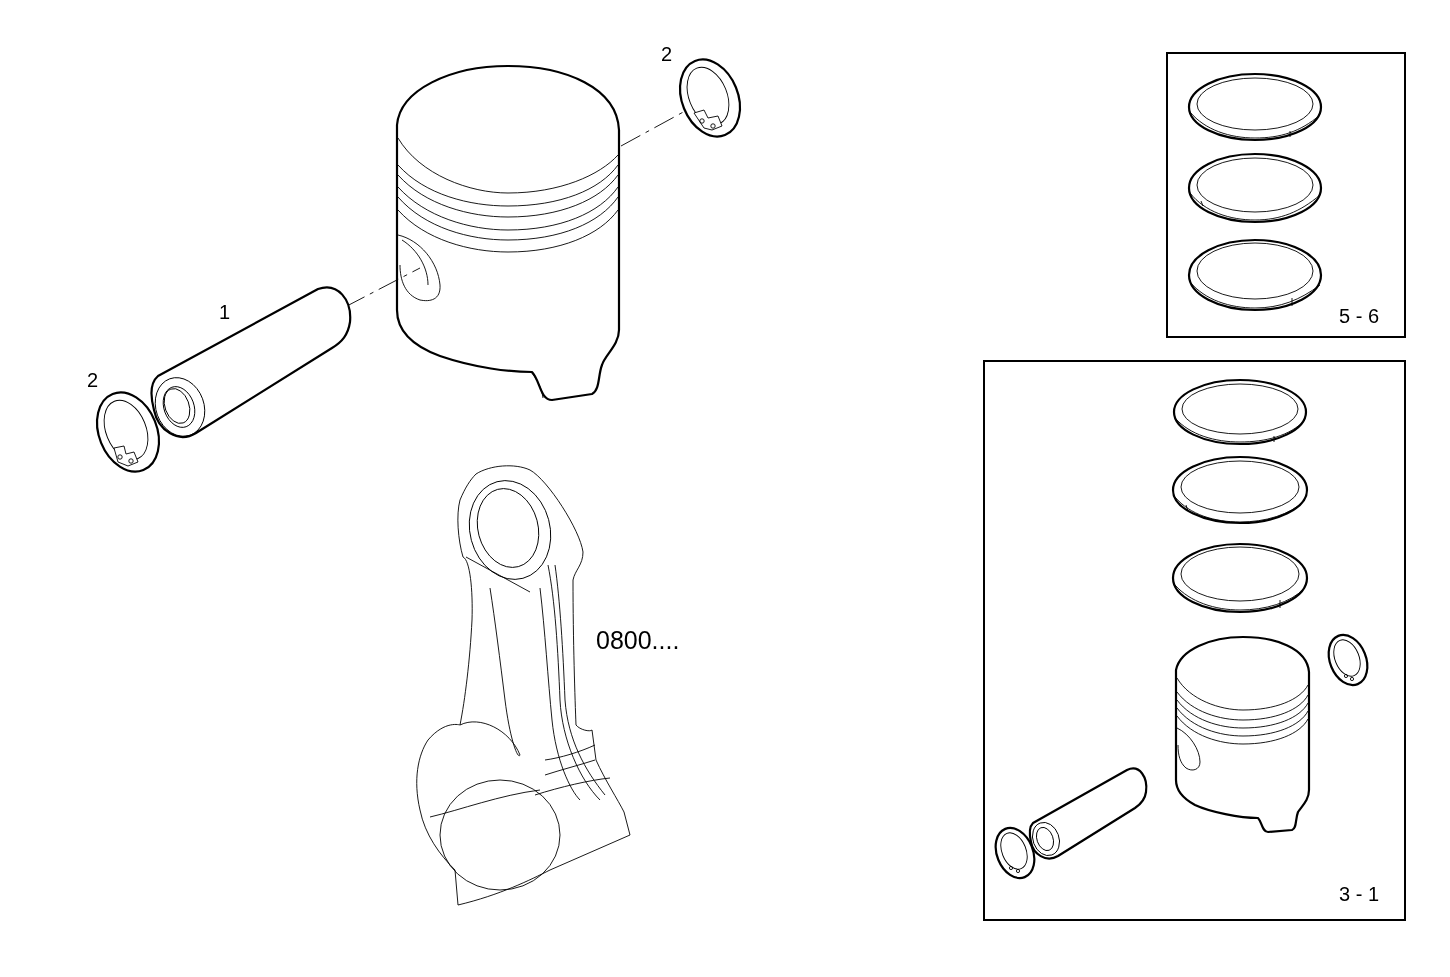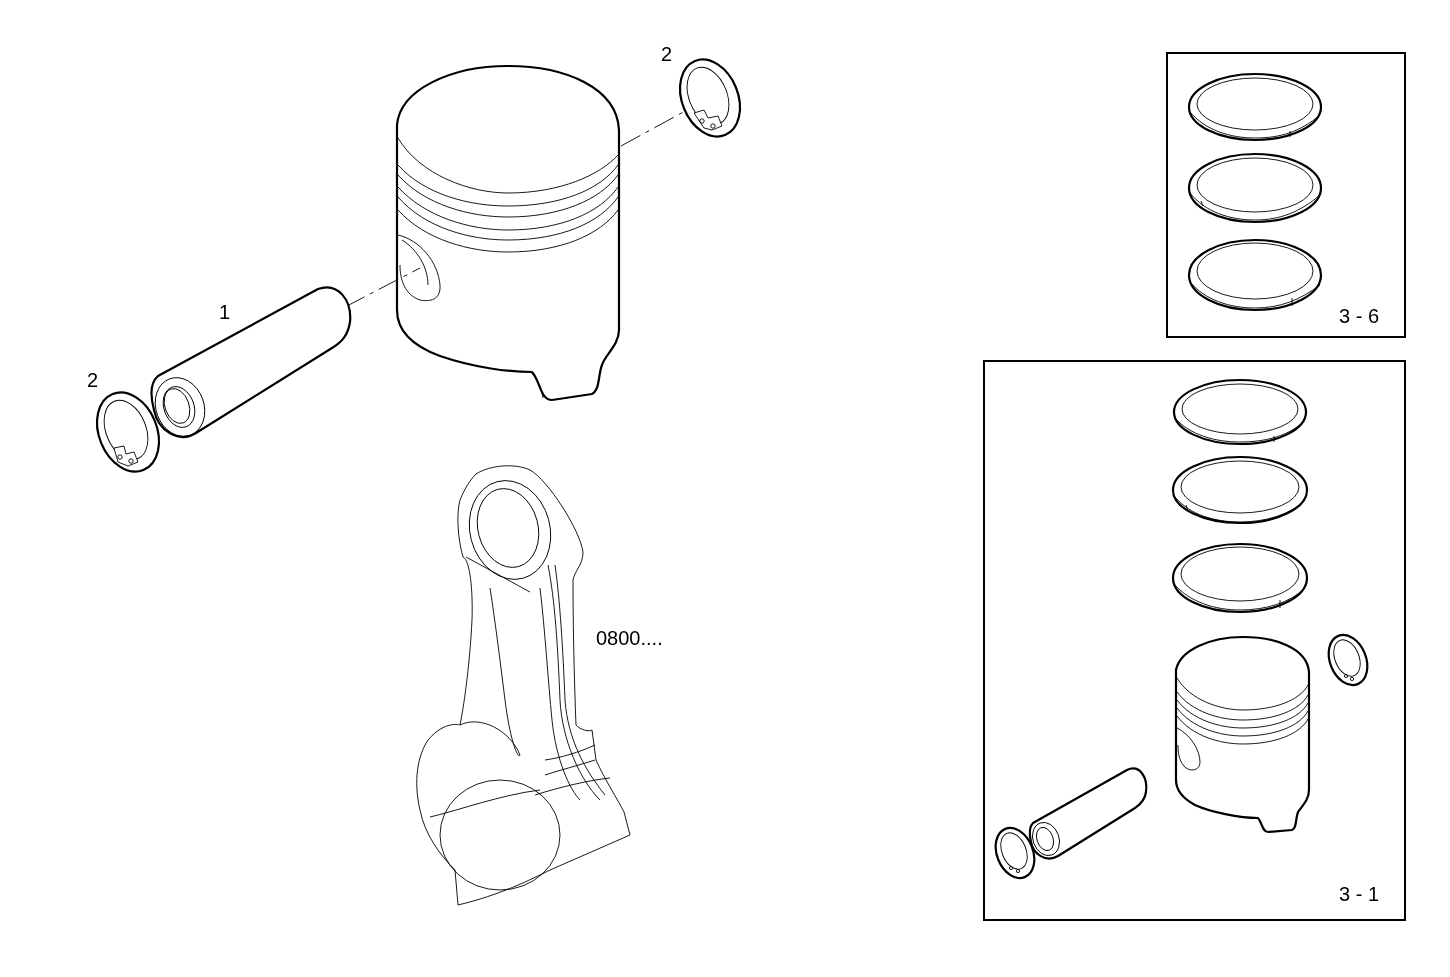--- a/index.html
+++ b/index.html
@@ -135,15 +135,15 @@
   </g>
 </svg>
 </div>
 
 <div class="inset-box" style="left:1166px; top:52px; width:240px; height:286px;"></div>
 <div class="inset-box" style="left:983px; top:360px; width:423px; height:561px;"></div>
 
 <span class="label" style="left:661px; top:44px;">2</span>
 <span class="label" style="left:219px; top:302px;">1</span>
 <span class="label" style="left:87px; top:370px;">2</span>
-<span class="label" style="left:596px; top:628px; font-size:20px;">0800....</span>
-<span class="label" style="left:1339px; top:306px;">3 - 6</span>
+<span class="label" style="left:596px; top:628px; font-size:25px;">0800....</span>
+<span class="label" style="left:1339px; top:306px;">5 - 6</span>
 <span class="label" style="left:1339px; top:884px;">3 - 1</span>
 
 </body></html>

